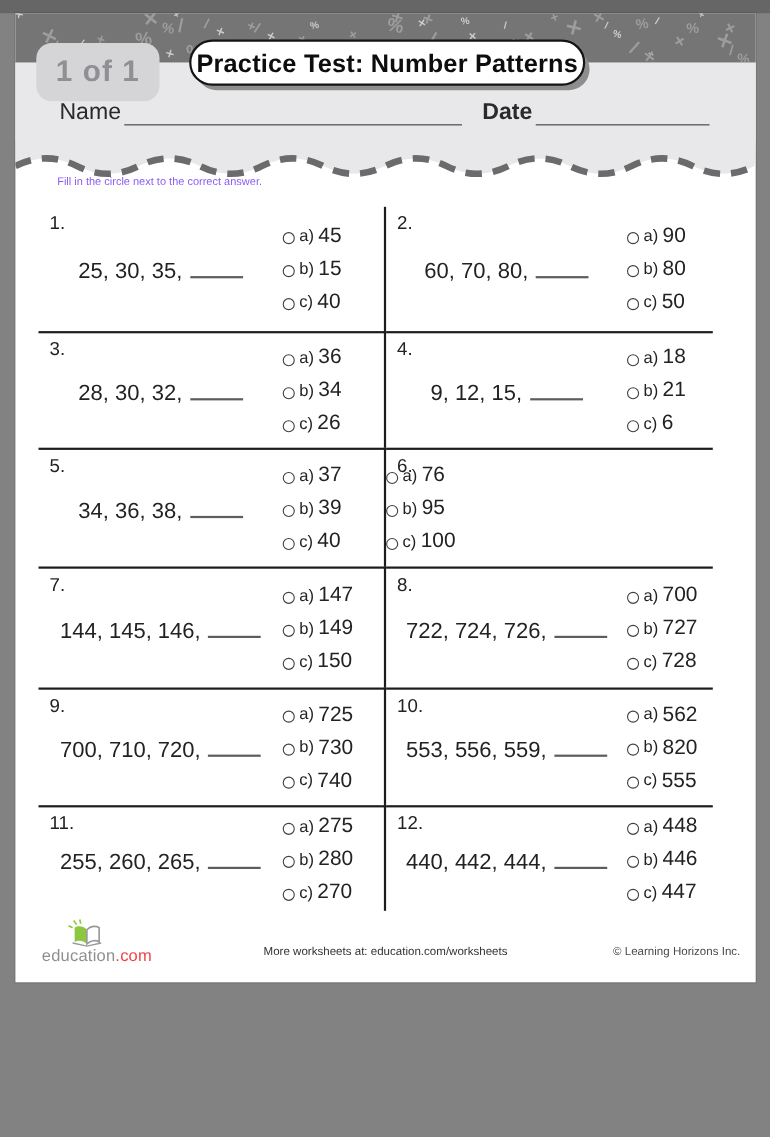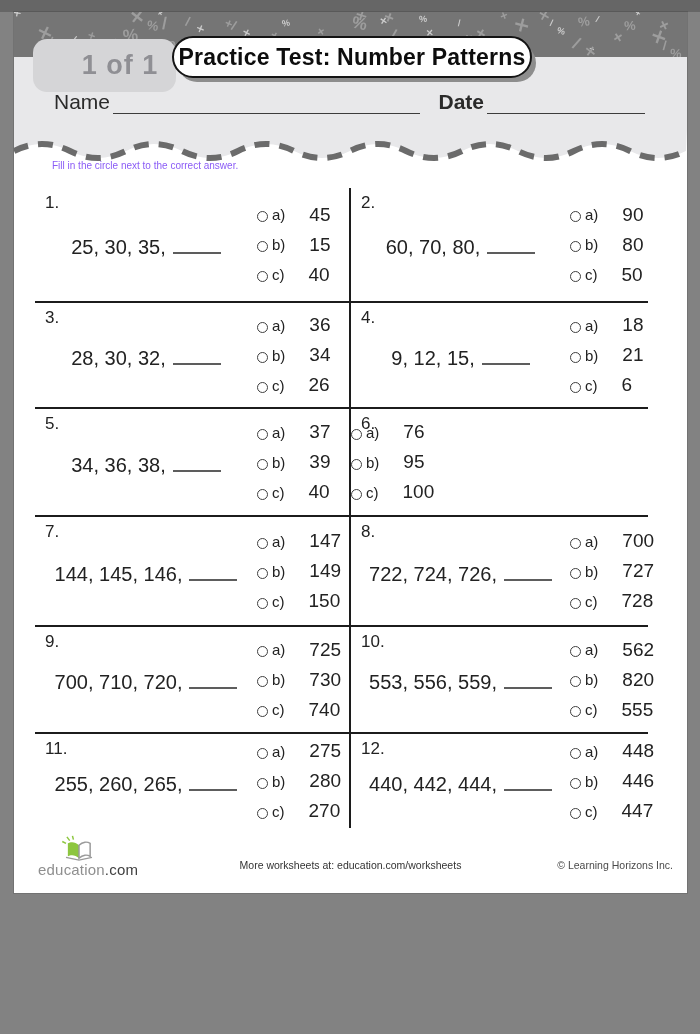--- a/index.html
+++ b/index.html
@@ -18,21 +18,21 @@
   .band{position:absolute;left:0;top:0;width:673px;height:45px;background:#757575;overflow:hidden;}
   .band .glyph{position:absolute;font-weight:bold;line-height:1;user-select:none;}
   
   .head-zone{position:absolute;left:0;top:45px;width:673px;height:72px;background:#e8e8ea;}
   .wave-wrap{position:absolute;left:0;top:117px;width:673px;height:40px;}
   
   .page-count{
     position:absolute;left:19px;top:27px;width:112px;height:53px;
     background:#d5d5d7;border-radius:14px;
     display:flex;align-items:center;justify-content:center;
-    font-size:27px;font-weight:600;color:#8f8f94;letter-spacing:1px;padding-left:31px;
+    font-size:27px;font-weight:600;color:#8f8f94;letter-spacing:1px;
   }
   
   .title-wrap{position:absolute;left:158px;top:24px;width:360px;height:40px;}
   .title-shadow{
     position:absolute;left:6px;top:8px;width:358px;height:38px;
     background:#8d8d8d;border-radius:22px;
   }
   .title-pill{
     position:absolute;left:0;top:0;width:356px;height:38px;
     background:#ffffff;border:2.5px solid #141414;border-radius:22px;
@@ -65,29 +65,29 @@
   .blank{display:inline-block;width:48px;border-bottom:2px solid #5d5d5d;margin-left:7px;}
   .options{display:flex;flex-direction:column;justify-content:center;}
   .cell:nth-child(odd) .options{width:92px;}
   .cell:nth-child(even) .options{width:78px;}
   .opt{display:flex;align-items:center;height:30px;}
   .bubble{
     width:11px;height:11px;border:1.7px solid #3f3f3f;border-radius:50%;
     box-sizing:border-box;margin-right:4px;margin-top:4px;flex:0 0 auto;
   }
   .letter{font-size:15px;margin-right:4px;}
-  .val{font-size:19px;margin-left:20px;}
+  .val{font-size:19px;}
   
   .footer{
     position:absolute;left:0;bottom:10px;width:673px;height:52px;
   }
   .logo{position:absolute;left:24px;bottom:4px;width:130px;}
   .logo-text{font-size:15px;letter-spacing:.2px;}
   .logo-edu{color:#8f8f8f;}
-  .logo-com{color:#404040;}
+  .logo-com{color:#ef4444;}
   .logo svg{display:block;margin-left:22px;margin-bottom:0px;}
   .foot-center{
     position:absolute;left:0;right:0;bottom:12px;text-align:center;
     font-size:10.5px;color:#333;
   }
   .foot-right{
     position:absolute;right:14px;bottom:12px;font-size:10.5px;color:#4a4a4a;
   }
 </style>
 </head>

